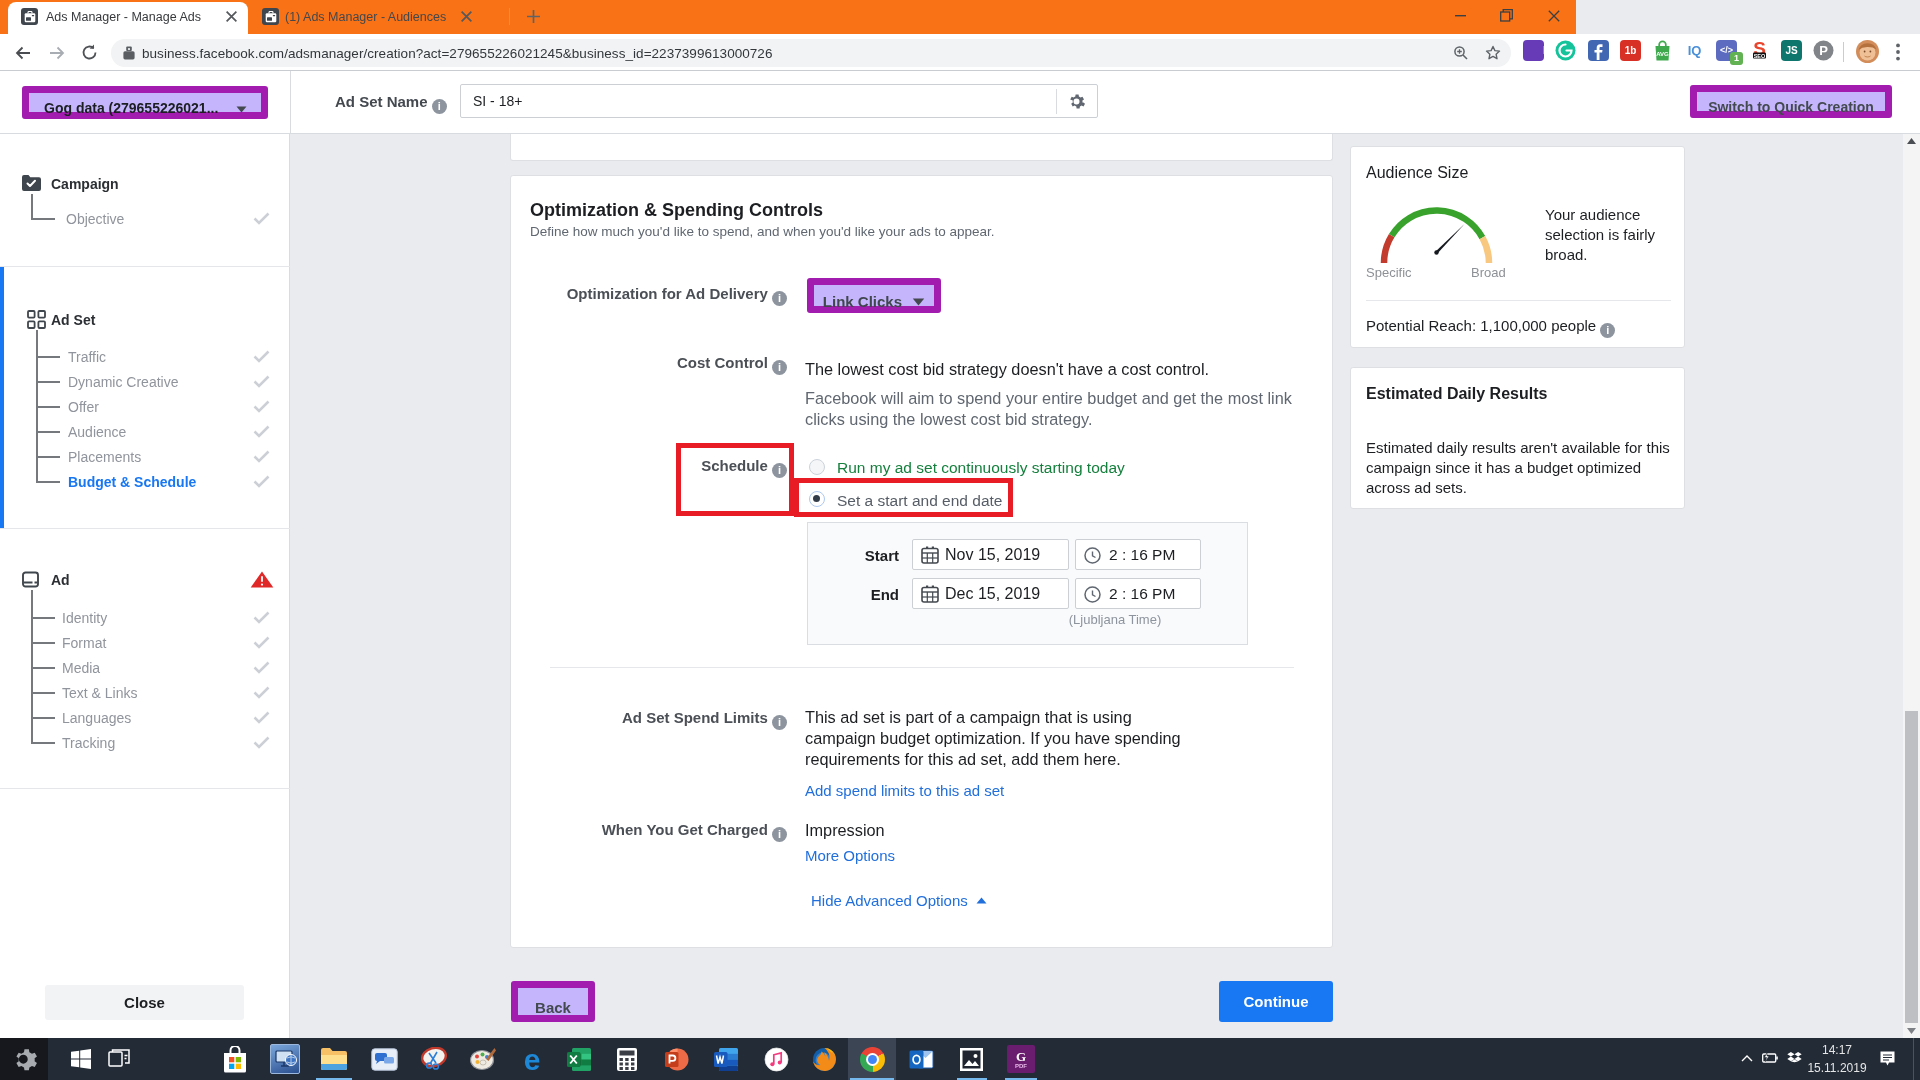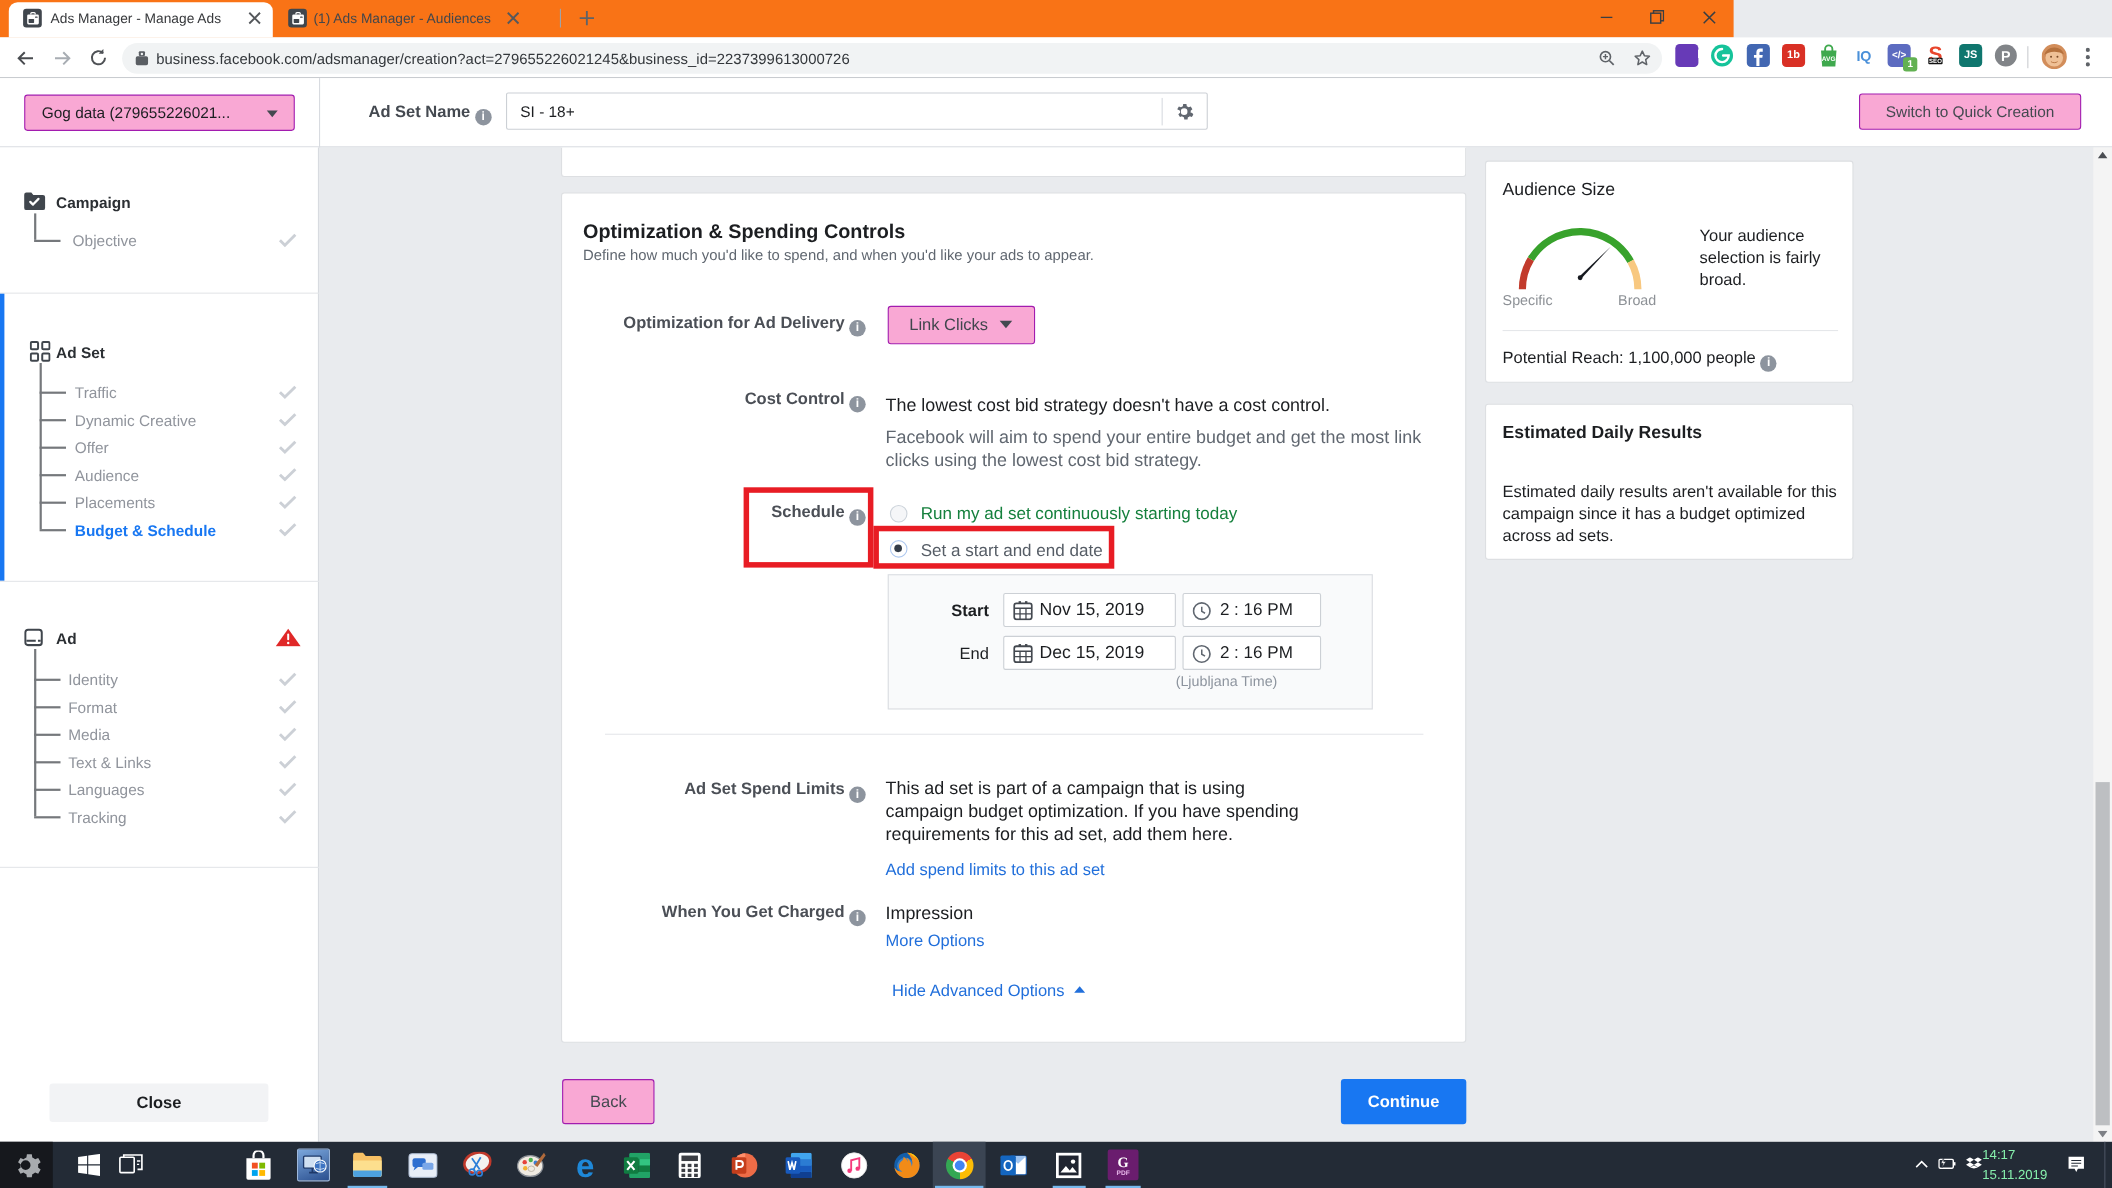--- a/index.html
+++ b/index.html
@@ -14,21 +14,21 @@
 .favicon svg { position:absolute; left:2.5px; top:2.5px; }
 .tabx { position:absolute; top:10px; width:13px; height:13px; }
 #toolbar { position:absolute; left:0; top:34px; width:1920px; height:37px; background:#fff; border-bottom:1px solid #c9ccd0; }
 #omnibox { position:absolute; left:111px; top:5px; width:1400px; height:28px; background:#f1f3f4; border-radius:14px; }
 #urltext { position:absolute; left:31px; top:7px; font-size:13.5px; color:#33373b; letter-spacing:0.05px; white-space:nowrap; }
 .navic { position:absolute; top:10px; }
 .extic { position:absolute; top:6px; width:21px; height:21px; border-radius:4px; color:#fff; font-weight:bold; text-align:center; }
 #wctl { position:absolute; right:0; top:0; width:150px; height:30px; }
 
 #fbheader { position:absolute; left:0; top:71px; width:1920px; height:63px; background:#fff; border-bottom:1px solid #d8dbe0; }
-.hbtn { position:absolute; border:1px solid #a21caf; border-radius:3px; background:#f9a8d4; font-weight:normal; color:#444950; }
+.hbtn { position:absolute; border:7px solid #a21caf; border-radius:3px; background:#c4b5fd; font-weight:bold; color:#444950; }
 
 #sidebar { position:absolute; left:0; top:134px; width:290px; height:904px; background:#fff; border-right:1px solid #d8dbe0; }
 .sideh { position:absolute; left:51px; font-size:14px; font-weight:bold; color:#2b2f33; }
 .sideitem { position:absolute; left:66px; font-size:14px; color:#90949c; }
 .sidecheck { position:absolute; left:253px; }
 .treev { position:absolute; left:36px; width:1.5px; background:#75787c; }
 .treeh { position:absolute; left:36px; width:24px; height:1.5px; background:#75787c; }
 .sdiv { position:absolute; left:0; width:290px; height:1px; background:#e4e6e9; }
 
 .card { position:absolute; background:#fff; border:1px solid #dddfe2; border-radius:3px; }
@@ -319,21 +319,21 @@
         </svg>
       <div style="position:absolute; left:32px; top:6px; font-size:16px; color:#1c1e21;">Nov 15, 2019</div>
     </div>
     <div class="finput" style="left:267px; top:16px; width:126px; height:31px;">
       <svg style="position:absolute; left:8px; top:7px;" width="17" height="17" viewBox="0 0 17 17">
           <circle cx="8.5" cy="8.5" r="7.5" fill="none" stroke="#606770" stroke-width="1.5"></circle>
           <path d="M8.5 4.5 V8.8 L11.5 10.5" stroke="#606770" stroke-width="1.4" fill="none"></path>
         </svg>
       <div style="position:absolute; left:33px; top:6px; font-size:15.5px; color:#1c1e21;">2 : 16 PM</div>
     </div>
-    <div style="position:absolute; left:0; top:63px; width:91px; text-align:right; font-size:15px; font-weight:normal; color:#1c1e21;">End</div>
+    <div style="position:absolute; left:0; top:63px; width:91px; text-align:right; font-size:15px; font-weight:bold; color:#1c1e21;">End</div>
     <div class="finput" style="left:104px; top:55px; width:157px; height:31px;">
       <svg style="position:absolute; left:8px; top:6px;" width="18" height="18" viewBox="0 0 18 18">
           <rect x="1" y="2.5" width="16" height="14.5" rx="2" fill="none" stroke="#444950" stroke-width="1.6"></rect>
           <path d="M1 7 H17" stroke="#444950" stroke-width="1.4"></path>
           <path d="M6.3 7 V17 M11.7 7 V17" stroke="#444950" stroke-width="1.2"></path>
           <path d="M1 12 H17" stroke="#444950" stroke-width="1.2"></path>
           <rect x="5" y="0.5" width="2.2" height="1.8" fill="#444950"></rect>
           <rect x="10.8" y="0.5" width="2.2" height="1.8" fill="#444950"></rect>
         </svg>
       <div style="position:absolute; left:32px; top:6px; font-size:16px; color:#1c1e21;">Dec 15, 2019</div>
@@ -560,19 +560,19 @@
       <path d="M1 7 L6 2 L11 7" stroke="#fff" stroke-width="1.4" fill="none"></path>
     </svg>
   <svg style="position:absolute; left:1762px; top:14px;" width="16" height="12" viewBox="0 0 16 12">
       <rect x="0.7" y="2" width="13" height="8" rx="1" fill="none" stroke="#fff" stroke-width="1.3"></rect>
       <rect x="14.2" y="4.5" width="1.6" height="3" fill="#fff"></rect>
       <path d="M5 0.5 l-2.5 5 h2 l-1 4 l3.5 -5.5 h-2 Z" fill="#fff" stroke="#232b36" stroke-width="0.6"></path>
     </svg>
   <svg style="position:absolute; left:1787px; top:14px;" width="15" height="13" viewBox="0 0 15 13">
       <path fill="#fff" d="M3.9 0 L7.5 2.3 3.9 4.6 0.3 2.3 Z M11.1 0 L14.7 2.3 11.1 4.6 7.5 2.3 Z M3.9 4.6 L7.5 6.9 3.9 9.2 0.3 6.9 Z M11.1 4.6 L14.7 6.9 11.1 9.2 7.5 6.9 Z M7.5 10.3 L3.9 9.4 7.5 7.5 11.1 9.4 Z"></path>
     </svg>
-  <div style="position:absolute; left:1802px; top:3px; width:70px; font-size:12px; line-height:18px; color:#86efac;">14:17<br>15.11.2019</div>
+  <div style="position:absolute; left:1802px; top:3px; width:70px; text-align:center; font-size:12px; line-height:18px; color:#e5e5e5;">14:17<br>15.11.2019</div>
   <svg style="position:absolute; left:1879px; top:12px;" width="17" height="17" viewBox="0 0 17 17">
       <path d="M1.5 1.5 H15.5 V12.5 H10 L8.5 15.5 L7 12.5 H1.5 Z" fill="#fff"></path>
       <path d="M4 5 h9 M4 7.5 h9 M4 10 h6" stroke="#232b36" stroke-width="1.1"></path>
     </svg>
   <div style="position:absolute; left:1913px; top:0; width:1px; height:42px; background:#4a5361;"></div>
 </div>
 
 </body></html>

